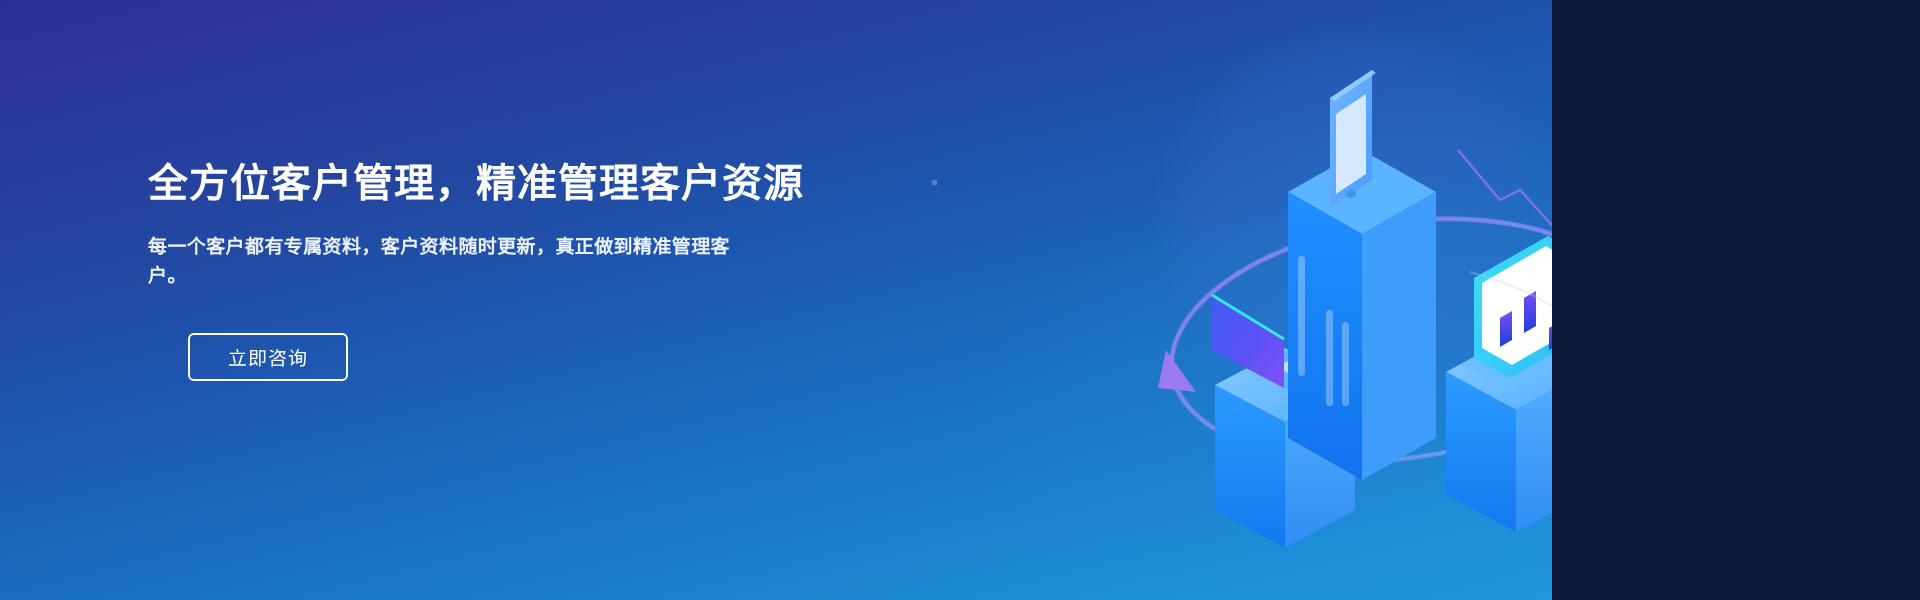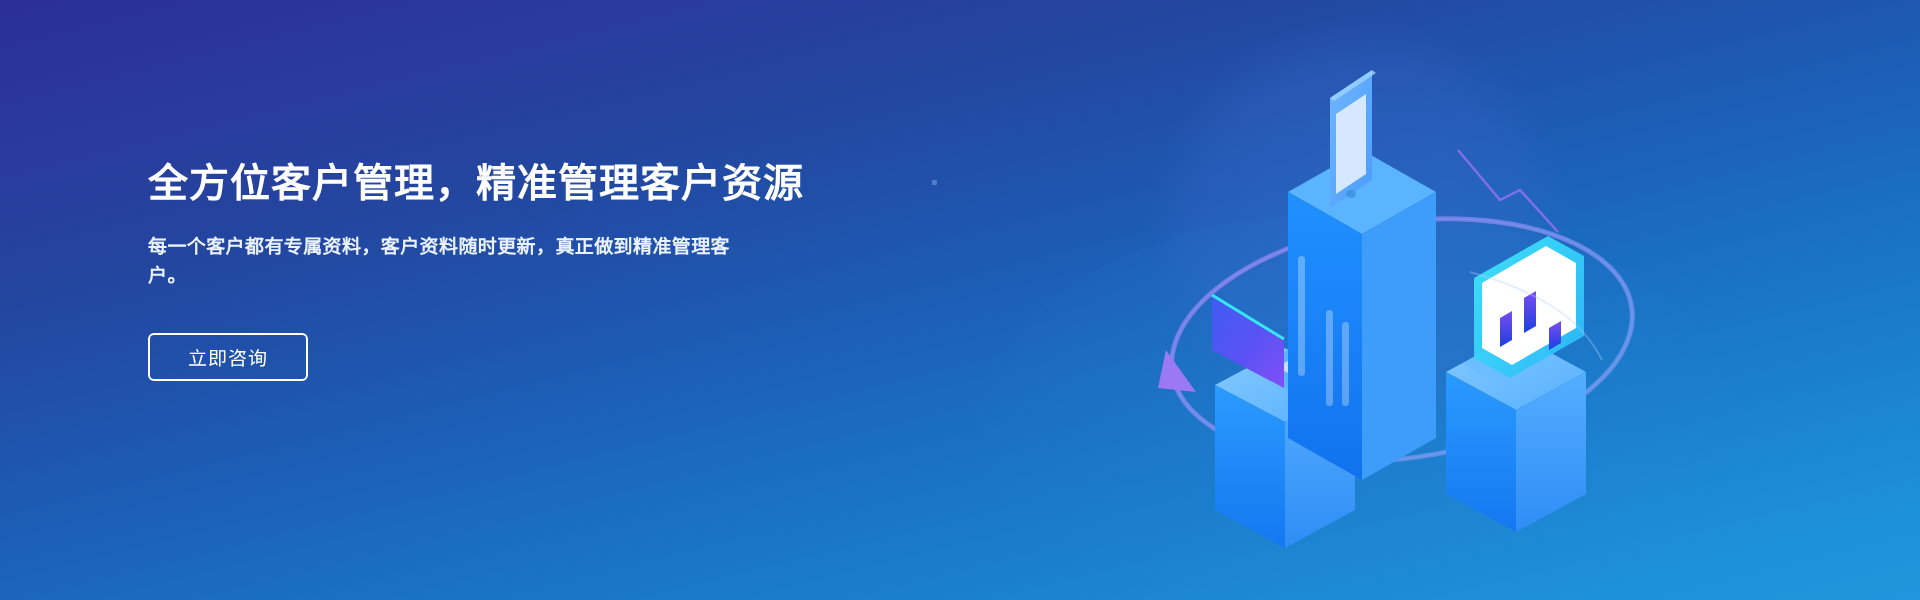--- a/index.html
+++ b/index.html
@@ -7,21 +7,21 @@
     margin: 0;
     padding: 0;
     background: #0b1a3a;
   }
   body {
     font-family: "Liberation Sans", "DejaVu Sans", sans-serif;
   }
 
   .banner {
     position: relative;
-    width: 1920px;
+    width: 1552px;
     height: 600px;
     overflow: hidden;
     background:
       linear-gradient(166deg,
         #2a2f96 0%,
         #2a3a9d 14%,
         #23469f 28%,
         #1e57b0 44%,
         #1a6cc0 60%,
         #1a7fcd 76%,
@@ -102,20 +102,21 @@
     box-sizing: border-box;
     border: 2px solid #ffffff;
     border-radius: 6px;
     background: transparent;
     color: #ffffff;
     font-size: 19px;
     letter-spacing: 1px;
     cursor: pointer;
     font-family: inherit;
     padding: 0;
+    margin-left: 40px;
   }
 
   
   .illus {
     position: absolute;
     left: 1140px;
     top: 40px;
     width: 520px;
     height: 520px;
   }

